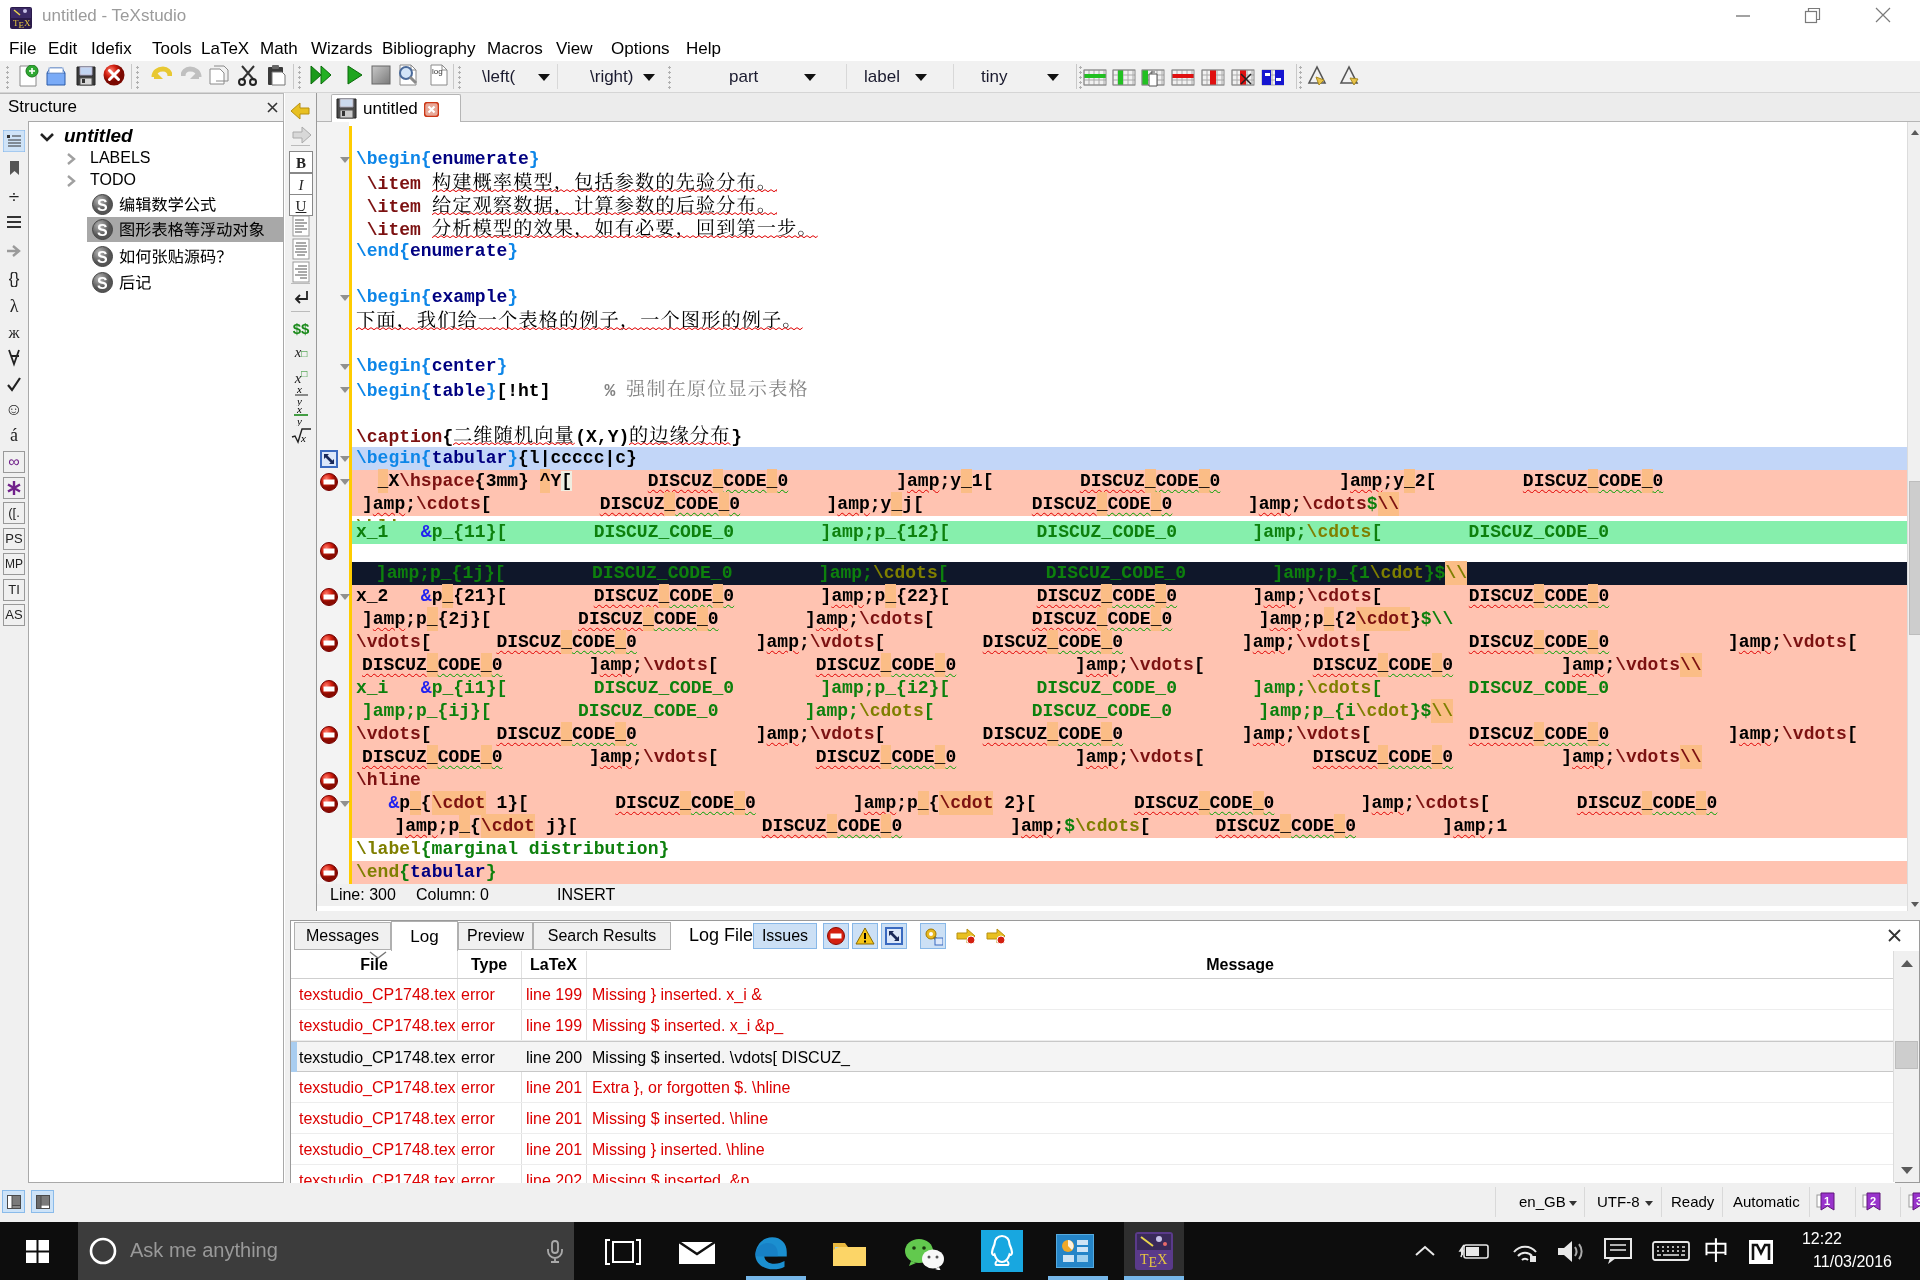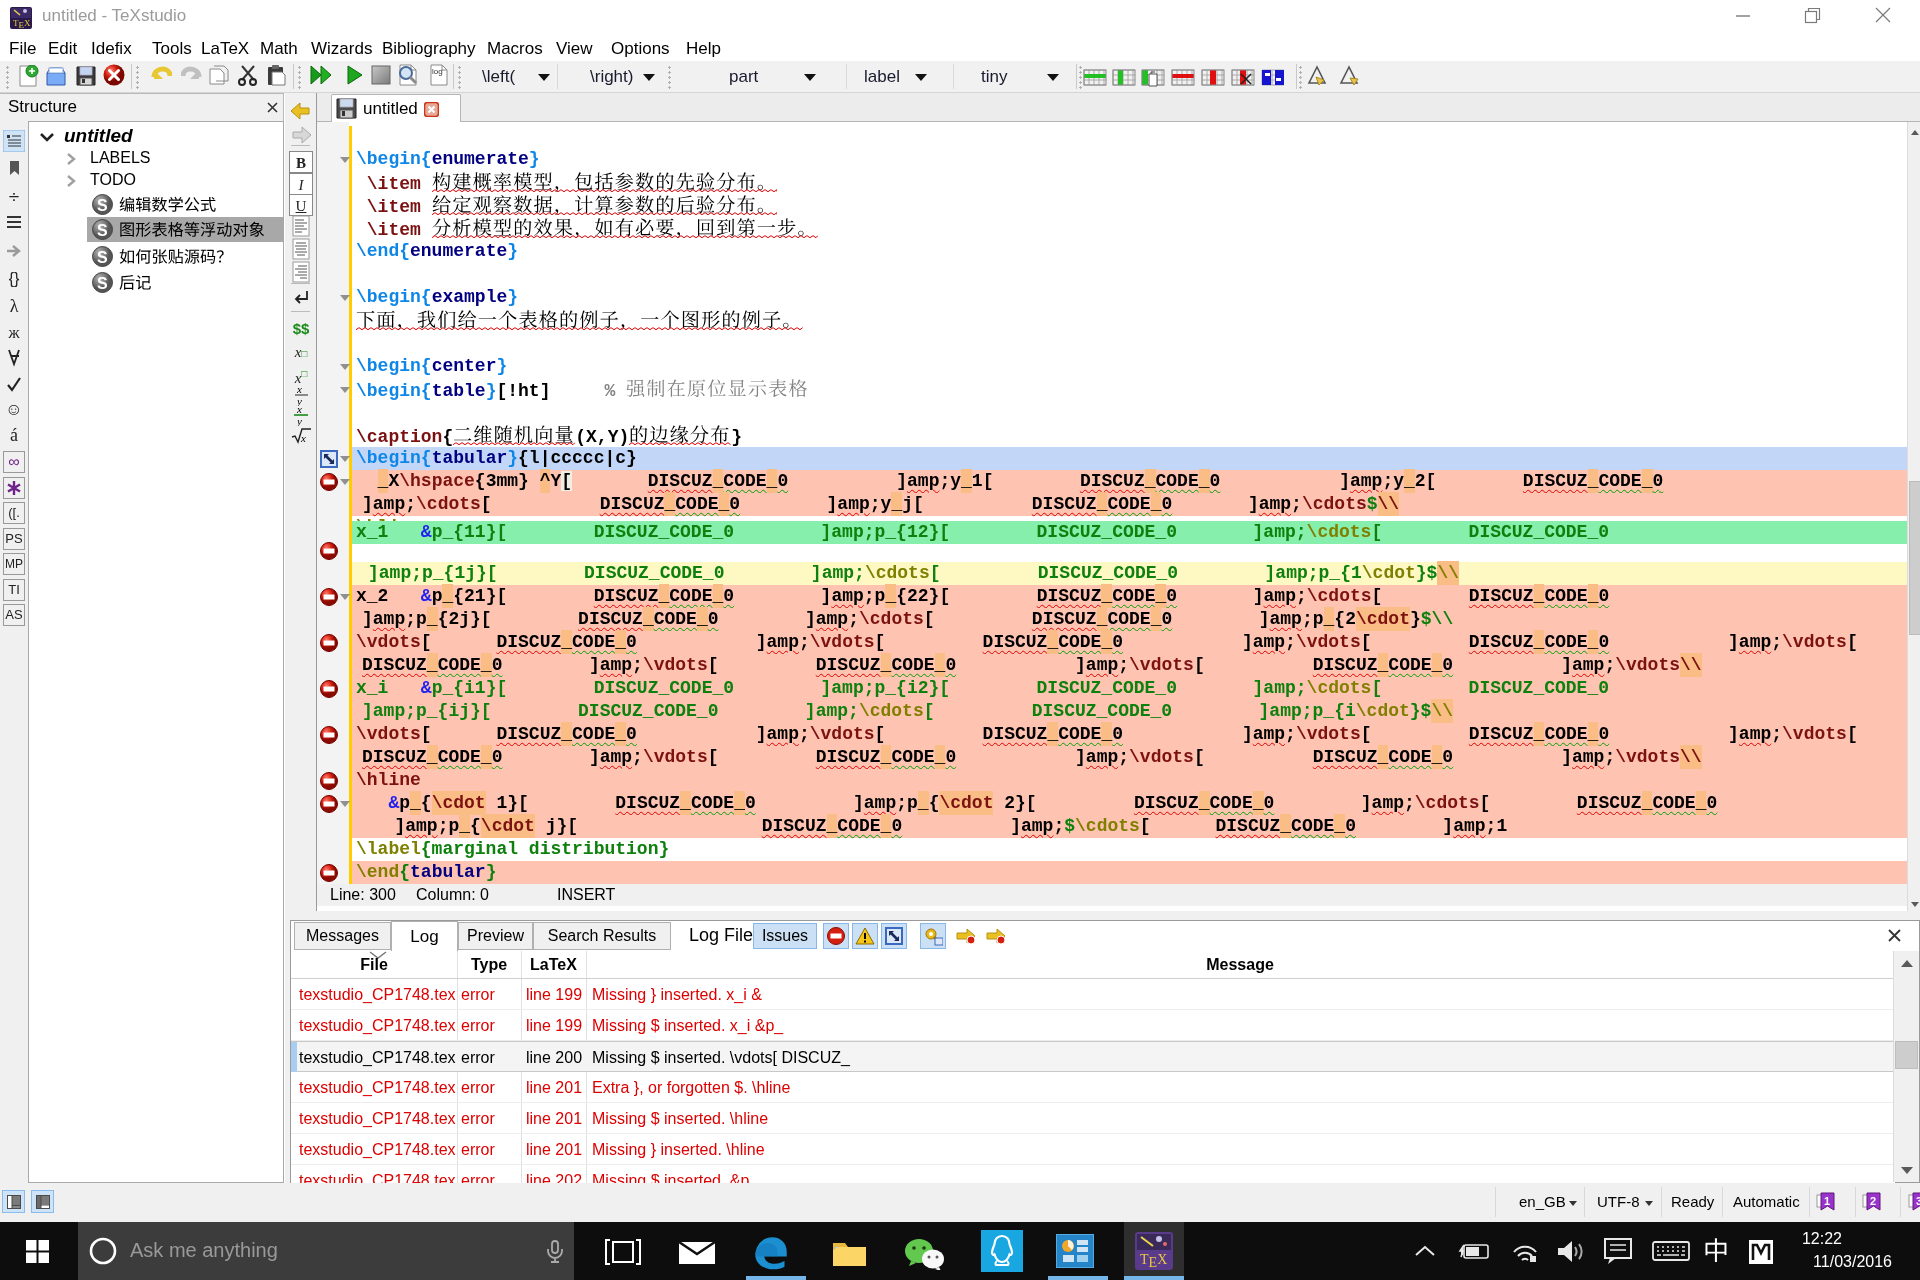--- a/index.html
+++ b/index.html
@@ -673,21 +673,21 @@
         <use href="#g86" transform="translate(40.6,17.5) scale(0.0192,-0.0192)"></use>
         <use href="#g38" transform="translate(60.9,17.5) scale(0.0192,-0.0192)"></use>
         <use href="#g39" transform="translate(81.2,17.5) scale(0.0192,-0.0192)"></use>
         <path d="M0 20.7 L3.0 18.7 L6.0 20.7 L9.0 18.7 L12.0 20.7 L15.0 18.7 L18.0 20.7 L21.0 18.7 L24.0 20.7 L27.0 18.7 L30.0 20.7 L33.0 18.7 L36.0 20.7 L39.0 18.7 L42.0 20.7 L45.0 18.7 L48.0 20.7 L51.0 18.7 L54.0 20.7 L57.0 18.7 L60.0 20.7 L63.0 18.7 L66.0 20.7 L69.0 18.7 L72.0 20.7 L75.0 18.7 L78.0 20.7 L81.0 18.7 L84.0 20.7 L87.0 18.7 L90.0 20.7 L93.0 18.7 L96.0 20.7 L99.0 18.7 L101.5 20.7" fill="none" stroke="#e00000" stroke-width="1"></path>
       </svg>}</div>
 <div class="ln" style="top:354px;background:#c2d6f8"><span class="cb">\begin{</span><span class="cn">tabular</span><span class="cb">}</span>{l|ccccc|c}</div>
 <div class="ln" style="top:377px;background:#ffc3b1">  <span class="ob">_</span>X<span class="cm">\hspace</span>{3mm} <span class="ob">^</span>Y<span style="background:#efeee2">[</span>       <span class="sqr">DISCUZ</span><span class="ob">_</span><span class="sqg">CODE</span><span class="ob">_</span><span class="sqg">0</span>          ]<span class="sqr">amp</span>;y<span class="ob">_</span>1[        <span class="sqr">DISCUZ</span><span class="ob">_</span><span class="sqg">CODE</span><span class="ob">_</span><span class="sqg">0</span>           ]<span class="sqr">amp</span>;y<span class="ob">_</span>2[        <span class="sqr">DISCUZ</span><span class="ob">_</span><span class="sqg">CODE</span><span class="ob">_</span><span class="sqg">0</span></div>
 <div class="ln" style="top:400px;background:#ffc3b1;padding-left:10px">]<span class="sqr">amp</span>;<span class="cm">\cdots</span>[          <span class="sqr">DISCUZ</span><span class="ob">_</span><span class="sqg">CODE</span><span class="ob">_</span><span class="sqg">0</span>        ]<span class="sqr">amp</span>;y<span class="ob">_</span>j[          <span class="sqr">DISCUZ</span><span class="ob">_</span><span class="sqg">CODE</span><span class="ob">_</span><span class="sqg">0</span>       ]<span class="sqr">amp</span>;<span class="cm">\cdots</span><span class="cg">$</span><span class="ob"><span class="cm">\\</span></span></div>
 <div class="ln" style="top:423px"><span class="co">\hline</span></div>
 <div class="ln" style="top:428px;background:#86efac"><span class="cg">x_1   <span class="cq">&amp;</span>p_{11}[        DISCUZ_CODE_0        ]amp;p_{12}[        DISCUZ_CODE_0       ]amp;<span class="co">\cdots</span>[        DISCUZ_CODE_0</span></div>
-<div class="ln" style="top:469px;background:#fef9c3;padding-left:16px"><span class="cg">]amp;p_{1j}[        DISCUZ_CODE_0        ]amp;<span class="co">\cdots</span>[         DISCUZ_CODE_0        ]amp;p_{1<span class="co">\cdot</span>}$<span class="ob"><span class="co">\\</span></span></span></div>
+<div class="ln" style="top:469px;background:#0f172a;padding-left:24px"><span class="cg">]amp;p_{1j}[        DISCUZ_CODE_0        ]amp;<span class="co">\cdots</span>[         DISCUZ_CODE_0        ]amp;p_{1<span class="co">\cdot</span>}$<span class="ob"><span class="co">\\</span></span></span></div>
 <div class="ln" style="top:492px;background:#ffc3b1">x_2   <span class="cq">&amp;</span>p<span class="ob">_</span>{21}[        <span class="sqr">DISCUZ</span><span class="ob">_</span><span class="sqg">CODE</span><span class="ob">_</span><span class="sqg">0</span>        ]<span class="sqr">amp</span>;p<span class="ob">_</span>{22}[        <span class="sqr">DISCUZ</span><span class="ob">_</span><span class="sqg">CODE</span><span class="ob">_</span><span class="sqg">0</span>       ]<span class="sqr">amp</span>;<span class="cm">\cdots</span>[        <span class="sqr">DISCUZ</span><span class="ob">_</span><span class="sqg">CODE</span><span class="ob">_</span><span class="sqg">0</span></div>
 <div class="ln" style="top:515px;background:#ffc3b1;padding-left:10px">]<span class="sqr">amp</span>;p<span class="ob">_</span>{2j}[        <span class="sqr">DISCUZ</span><span class="ob">_</span><span class="sqg">CODE</span><span class="ob">_</span><span class="sqg">0</span>        ]<span class="sqr">amp</span>;<span class="cm">\cdots</span>[         <span class="sqr">DISCUZ</span><span class="ob">_</span><span class="sqg">CODE</span><span class="ob">_</span><span class="sqg">0</span>        ]<span class="sqr">amp</span>;p<span class="ob">_</span>{2<span class="ob"><span class="cm">\cdot</span></span>}<span class="cg">$\\</span></div>
 <div class="ln" style="top:538px;background:#ffc3b1"><span class="cm">\vdots</span>[      <span class="sqr">DISCUZ</span><span class="ob">_</span><span class="sqg">CODE</span><span class="ob">_</span><span class="sqg">0</span>           ]<span class="sqr">amp</span>;<span class="cm">\vdots</span>[         <span class="sqr">DISCUZ</span><span class="ob">_</span><span class="sqg">CODE</span><span class="ob">_</span><span class="sqg">0</span>           ]<span class="sqr">amp</span>;<span class="cm">\vdots</span>[         <span class="sqr">DISCUZ</span><span class="ob">_</span><span class="sqg">CODE</span><span class="ob">_</span><span class="sqg">0</span>           ]<span class="sqr">amp</span>;<span class="cm">\vdots</span>[</div>
 <div class="ln" style="top:561px;background:#ffc3b1;padding-left:10px"><span class="sqr">DISCUZ</span><span class="ob">_</span><span class="sqg">CODE</span><span class="ob">_</span><span class="sqg">0</span>        ]<span class="sqr">amp</span>;<span class="cm">\vdots</span>[         <span class="sqr">DISCUZ</span><span class="ob">_</span><span class="sqg">CODE</span><span class="ob">_</span><span class="sqg">0</span>           ]<span class="sqr">amp</span>;<span class="cm">\vdots</span>[          <span class="sqr">DISCUZ</span><span class="ob">_</span><span class="sqg">CODE</span><span class="ob">_</span><span class="sqg">0</span>          ]<span class="sqr">amp</span>;<span class="cm">\vdots</span><span class="ob"><span class="cm">\\</span></span></div>
 <div class="ln" style="top:584px;background:#ffc3b1"><span class="cg">x_i   <span class="cq">&amp;</span>p_{i1}[        DISCUZ_CODE_0        ]amp;p_{i2}[        DISCUZ_CODE_0       ]amp;<span class="co">\cdots</span>[        DISCUZ_CODE_0</span></div>
 <div class="ln" style="top:607px;background:#ffc3b1;padding-left:10px"><span class="cg">]amp;p_{ij}[        DISCUZ_CODE_0        ]amp;<span class="co">\cdots</span>[         DISCUZ_CODE_0        ]amp;p_{i<span class="co">\cdot</span>}$<span class="ob"><span class="co">\\</span></span></span></div>
 <div class="ln" style="top:630px;background:#ffc3b1"><span class="cm">\vdots</span>[      <span class="sqr">DISCUZ</span><span class="ob">_</span><span class="sqg">CODE</span><span class="ob">_</span><span class="sqg">0</span>           ]<span class="sqr">amp</span>;<span class="cm">\vdots</span>[         <span class="sqr">DISCUZ</span><span class="ob">_</span><span class="sqg">CODE</span><span class="ob">_</span><span class="sqg">0</span>           ]<span class="sqr">amp</span>;<span class="cm">\vdots</span>[         <span class="sqr">DISCUZ</span><span class="ob">_</span><span class="sqg">CODE</span><span class="ob">_</span><span class="sqg">0</span>           ]<span class="sqr">amp</span>;<span class="cm">\vdots</span>[</div>
 <div class="ln" style="top:653px;background:#ffc3b1;padding-left:10px"><span class="sqr">DISCUZ</span><span class="ob">_</span><span class="sqg">CODE</span><span class="ob">_</span><span class="sqg">0</span>        ]<span class="sqr">amp</span>;<span class="cm">\vdots</span>[         <span class="sqr">DISCUZ</span><span class="ob">_</span><span class="sqg">CODE</span><span class="ob">_</span><span class="sqg">0</span>           ]<span class="sqr">amp</span>;<span class="cm">\vdots</span>[          <span class="sqr">DISCUZ</span><span class="ob">_</span><span class="sqg">CODE</span><span class="ob">_</span><span class="sqg">0</span>          ]<span class="sqr">amp</span>;<span class="cm">\vdots</span><span class="ob"><span class="cm">\\</span></span></div>
 <div class="ln" style="top:676px;background:#ffc3b1"><span class="cm">\hline</span></div>
 <div class="ln" style="top:699px;background:#ffc3b1">   <span class="cq">&amp;</span>p<span class="ob">_</span>{<span class="ob"><span class="cm">\cdot</span></span> 1}[        <span class="sqr">DISCUZ</span><span class="ob">_</span><span class="sqg">CODE</span><span class="ob">_</span><span class="sqg">0</span>         ]<span class="sqr">amp</span>;p<span class="ob">_</span>{<span class="ob"><span class="cm">\cdot</span></span> 2}[         <span class="sqr">DISCUZ</span><span class="ob">_</span><span class="sqg">CODE</span><span class="ob">_</span><span class="sqg">0</span>        ]<span class="sqr">amp</span>;<span class="cm">\cdots</span>[        <span class="sqr">DISCUZ</span><span class="ob">_</span><span class="sqg">CODE</span><span class="ob">_</span><span class="sqg">0</span></div>

